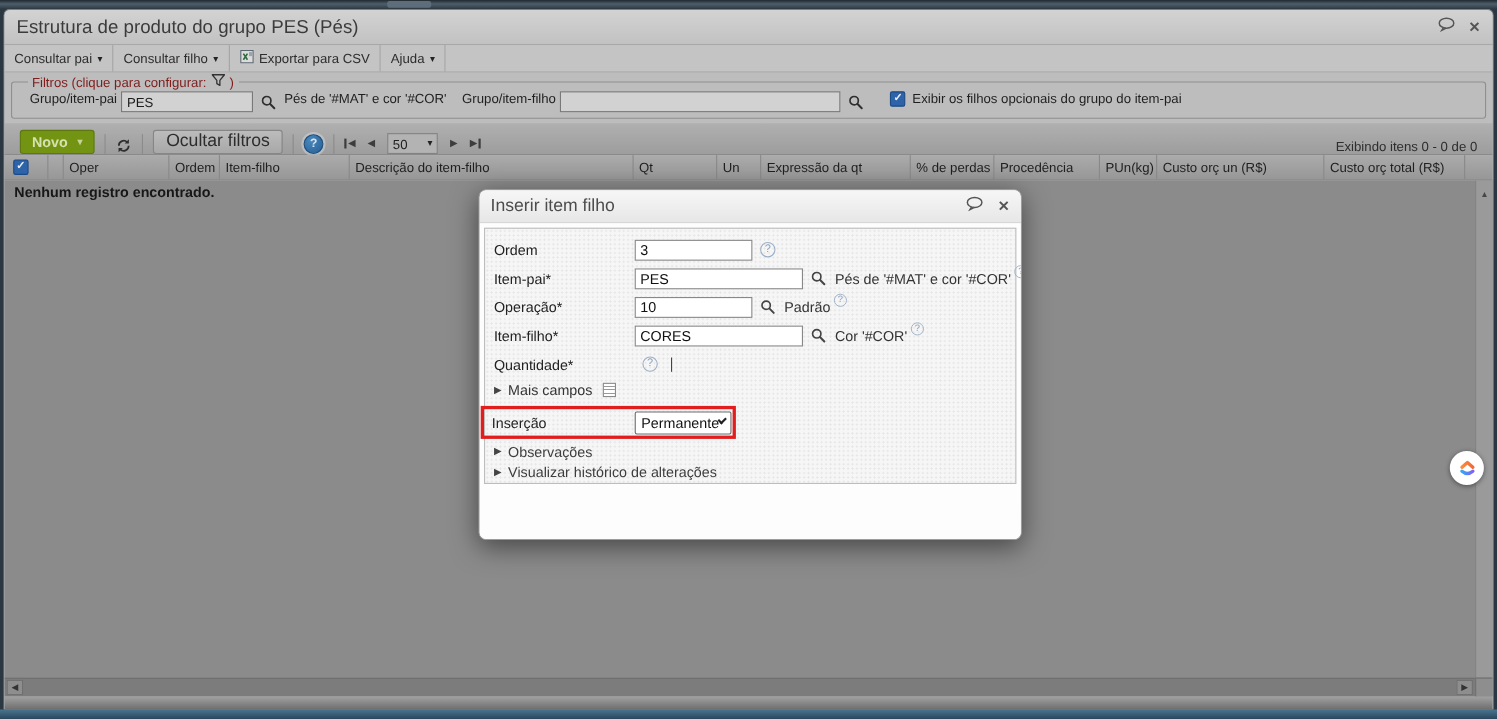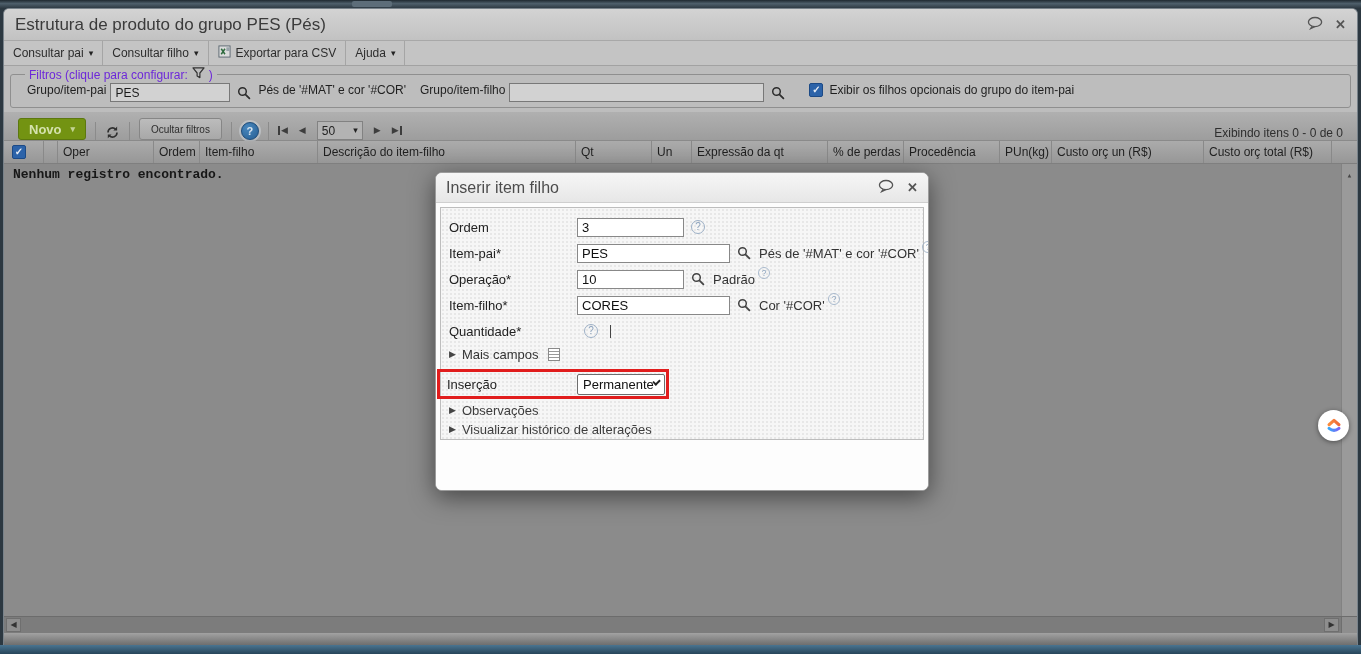--- a/index.html
+++ b/index.html
@@ -28,39 +28,39 @@
 
   .menubar{flex:0 0 25px;background:#c4c4c4;border-bottom:1px solid #a2a2a2;
     display:flex;align-items:stretch;font-size:12px;color:#2d2d2d;}
   .menu-item{display:flex;align-items:center;gap:5px;padding:0 9px;
     border-right:1px solid #a5a5a5;cursor:default;}
   .caret{font-size:9px;color:#222;line-height:1;}
 
   .filterwrap{flex:0 0 46px;background:#bdbdbd;padding:1px 6px 4px;}
   .filters-fieldset{border:1px solid #8f8f8f;border-radius:3px;height:100%;
     margin:0;padding:0 0 3px 14px;}
-  .filters-fieldset legend{font-size:12px;color:#6d28d9;padding:0 4px;
+  .filters-fieldset legend{font-size:12px;color:#7f1d1d;padding:0 4px;
     display:flex;align-items:center;gap:4px;}
   .filter-row{display:flex;font-size:12px;color:#1f1f1f;margin-top:1px;}
   .dim-input{background:#d2d2d2;border:1px solid #787878;height:19px;
     font-size:12px;color:#1c1c1c;padding:0 4px;font-family:"Liberation Sans",sans-serif;}
   .checkbox{width:14px;height:14px;background:#2c63a9;border:1px solid #1c4a86;
     border-radius:2px;display:inline-flex;align-items:center;justify-content:center;}
   .checkbox span{color:#e9eef5;font-size:10px;font-weight:bold;line-height:1;}
 
   .gridtoolbar{flex:0 0 29px;background:linear-gradient(180deg,#b0b0b0,#9d9d9d);
     border-bottom:1px solid #8a8a8a;display:flex;align-items:flex-end;
     padding:0 8px;gap:9px;font-size:12px;}
   .btn-novo{background:#739312;border:1px solid #5c780f;border-radius:3px;
     color:#d5e2ae;font-weight:bold;font-size:13px;height:22px;padding:0 10px;
     display:flex;align-items:center;gap:9px;}
   .btn-novo .caret{color:#c4d494;}
   .vsep{width:1px;height:18px;background:#8b8b8b;}
   .btn-dim{background:linear-gradient(180deg,#bcbcbc,#a8a8a8);border:1px solid #868686;
-    border-radius:3px;height:22px;padding:0 11px;font-size:10px;color:#2d2d2d;
+    border-radius:3px;height:22px;padding:0 11px;font-size:16px;color:#2d2d2d;
     display:flex;align-items:center;}
   .help-badge{width:18px;height:18px;border-radius:50%;
     background:radial-gradient(circle at 35% 30%,#4887bd,#275f94);
     border:1px solid #1d4e7e;box-shadow:0 0 0 2px rgba(215,222,228,.45);
     color:#d7e4ef;font-weight:bold;font-size:11px;
     display:flex;align-items:center;justify-content:center;}
   .pager{display:flex;align-items:center;gap:11px;}
   .pg-ar{font-size:9px;color:#3d3d3d;line-height:1;display:flex;align-items:center;gap:1px;}
   .pg-bar{width:2px;height:9px;background:#3d3d3d;display:inline-block;}
   .pg-select{width:46px;height:19px;background:#b3b3b3;border:1px solid #828282;
@@ -70,21 +70,21 @@
 
   
   .gcols{display:grid;
     grid-template-columns:40px 14px 96px 46px 118px 258px 76px 40px 136px 76px 96px 52px 152px 128px 1fr;}
   .gridheader{flex:0 0 23px;background:linear-gradient(180deg,#ababab,#979797);
     border-bottom:1px solid #7f7f7f;font-size:12px;color:#1f1f1f;}
   .gh-cell{display:flex;align-items:center;padding:0 5px;
     border-right:1px solid #898989;overflow:hidden;white-space:nowrap;}
   .gh-cell.cb{padding-left:8px;}
 
-  .gridbody{flex:1;position:relative;background:#8b8b8b;overflow:hidden;font-family:Liberation Mono, monospace;}
+  .gridbody{flex:1;position:relative;background:#8b8b8b;overflow:hidden;}
   .empty-msg{position:absolute;left:9px;top:3px;font-weight:bold;font-size:13px;color:#171717;}
   .vscroll{position:absolute;right:0;top:0;bottom:0;width:16px;background:#9a9a9a;
     border-left:1px solid #828282;display:flex;justify-content:center;}
   .vscroll .up{margin-top:8px;font-size:9px;color:#474747;line-height:1;}
 
   .hscroll{flex:0 0 17px;background:#7c7c7c;border-top:1px solid #6c6c6c;position:relative;}
   .hs-btn{position:absolute;top:1px;width:15px;height:14px;background:#8e8e8e;
     border:1px solid #6f6f6f;display:flex;align-items:center;justify-content:center;
     font-size:8px;color:#333;line-height:1;}
   .hs-left{left:2px;}.hs-right{right:18px;}

